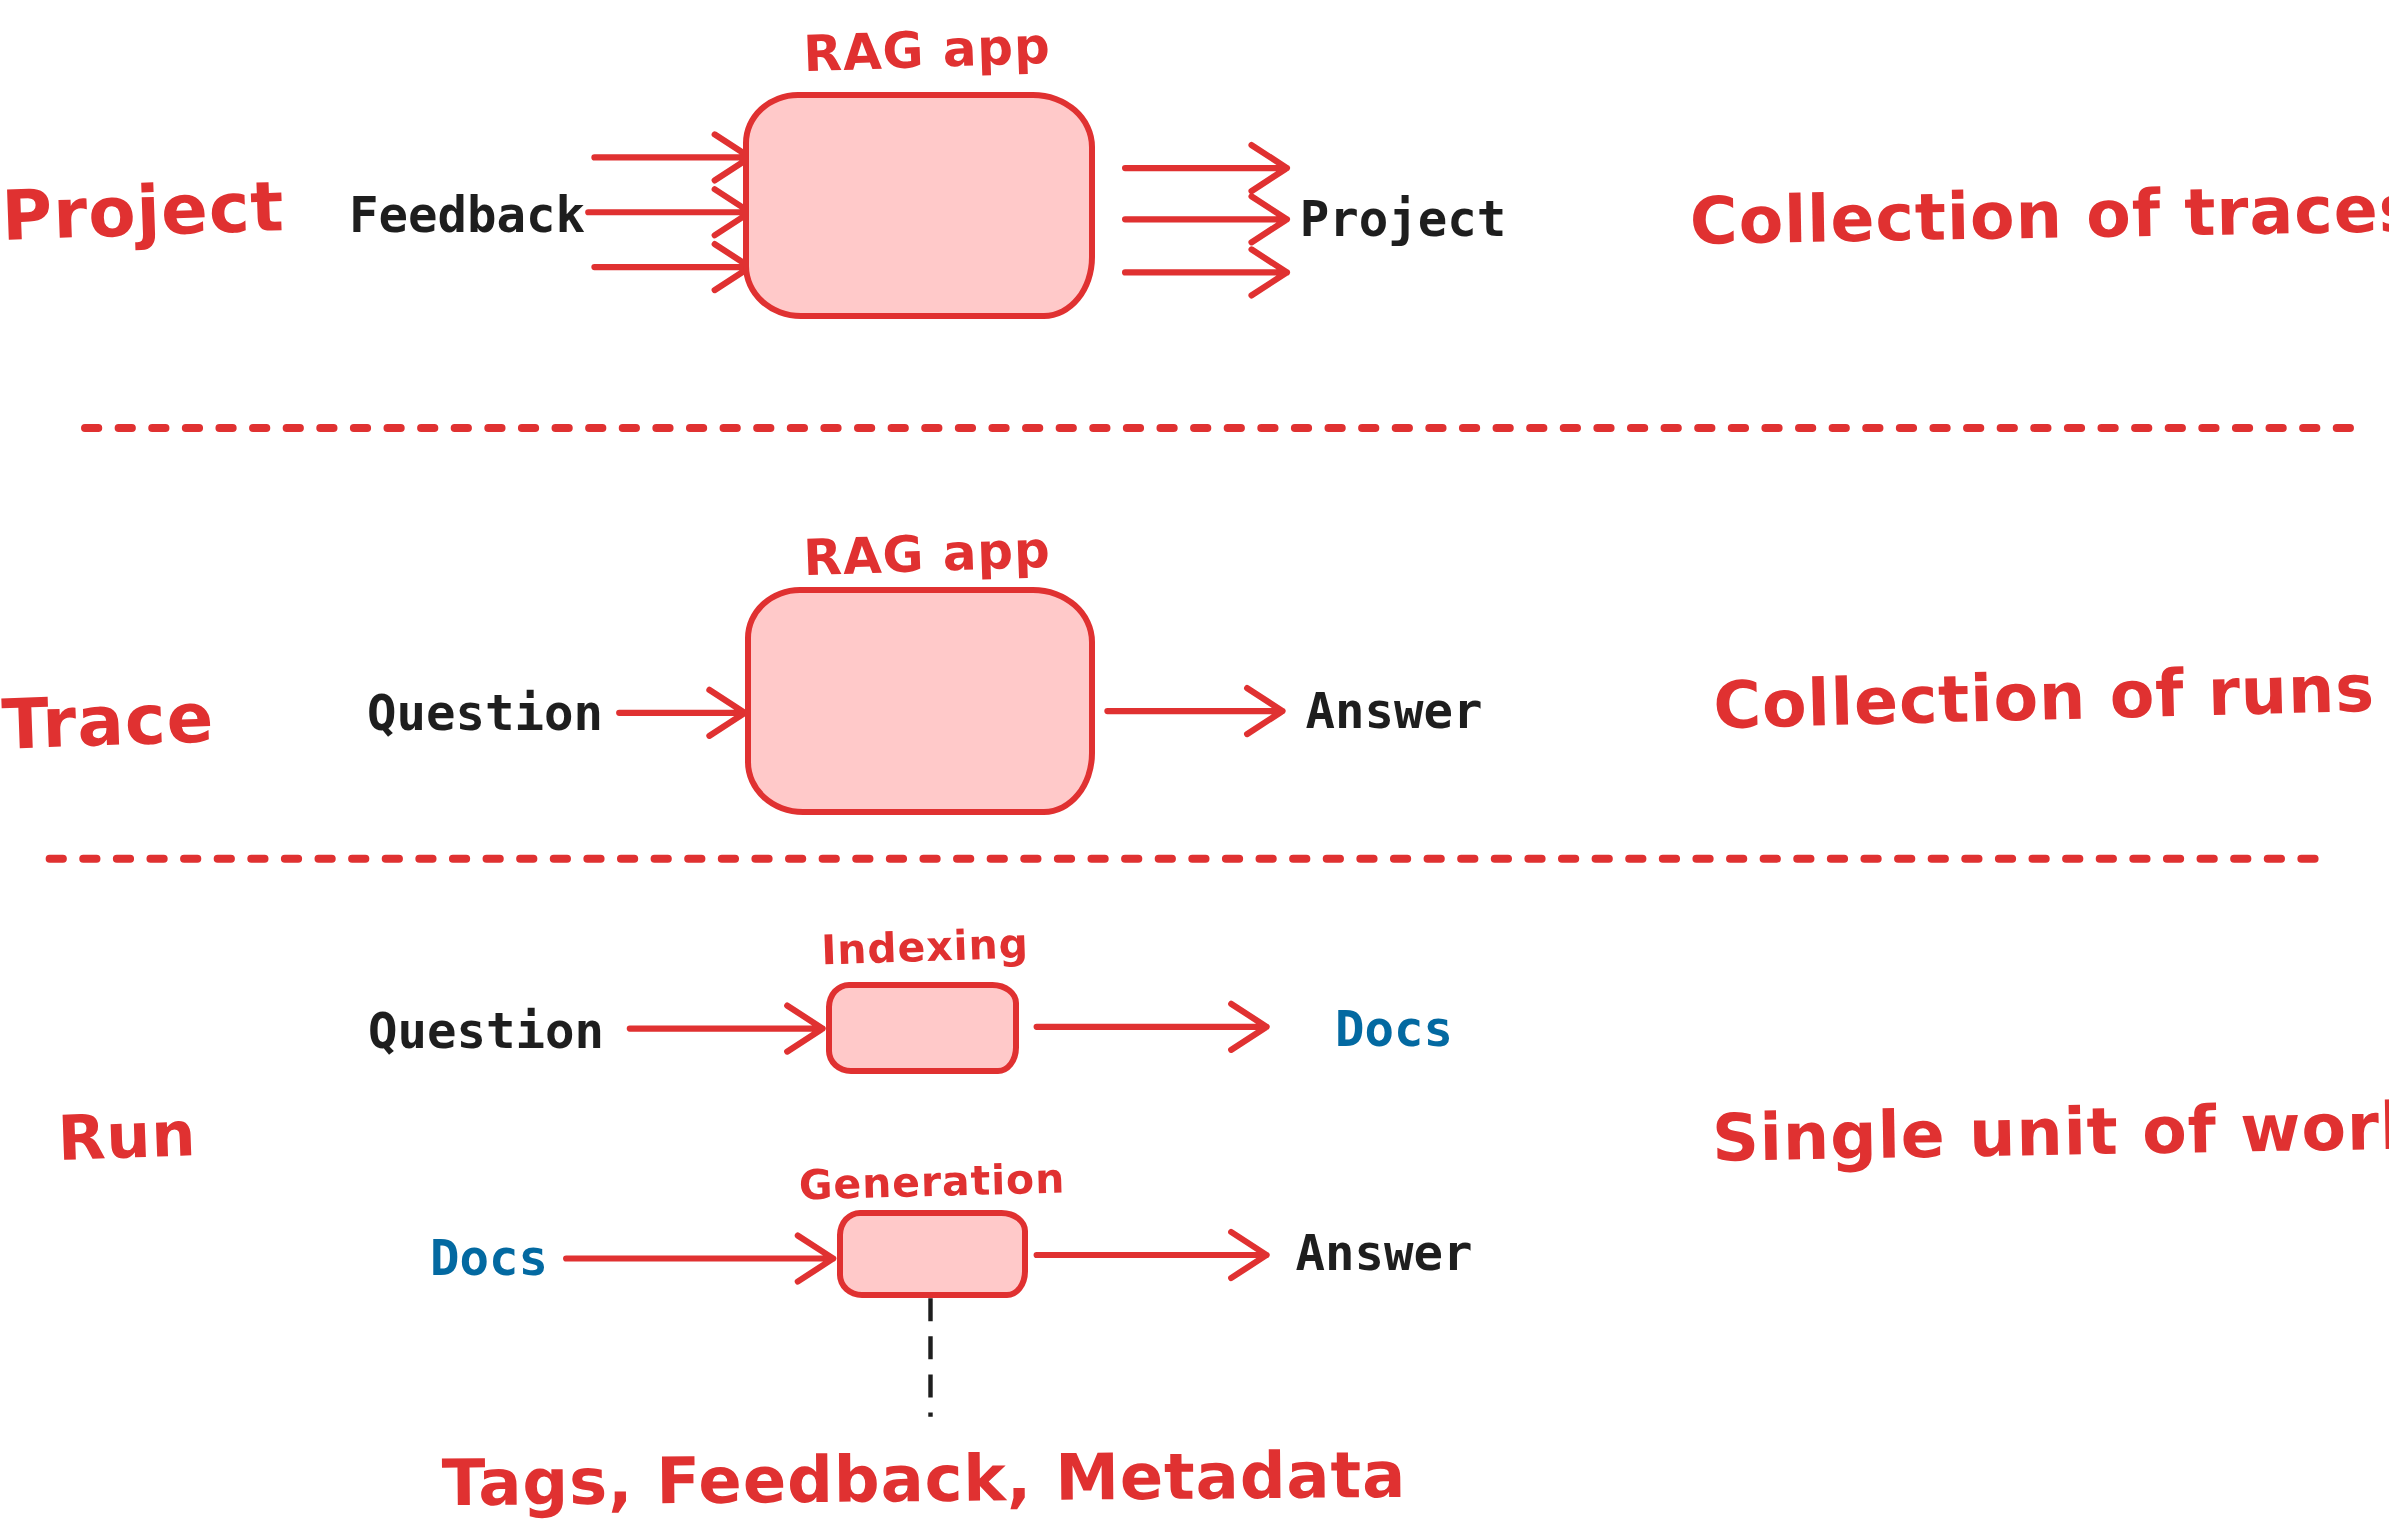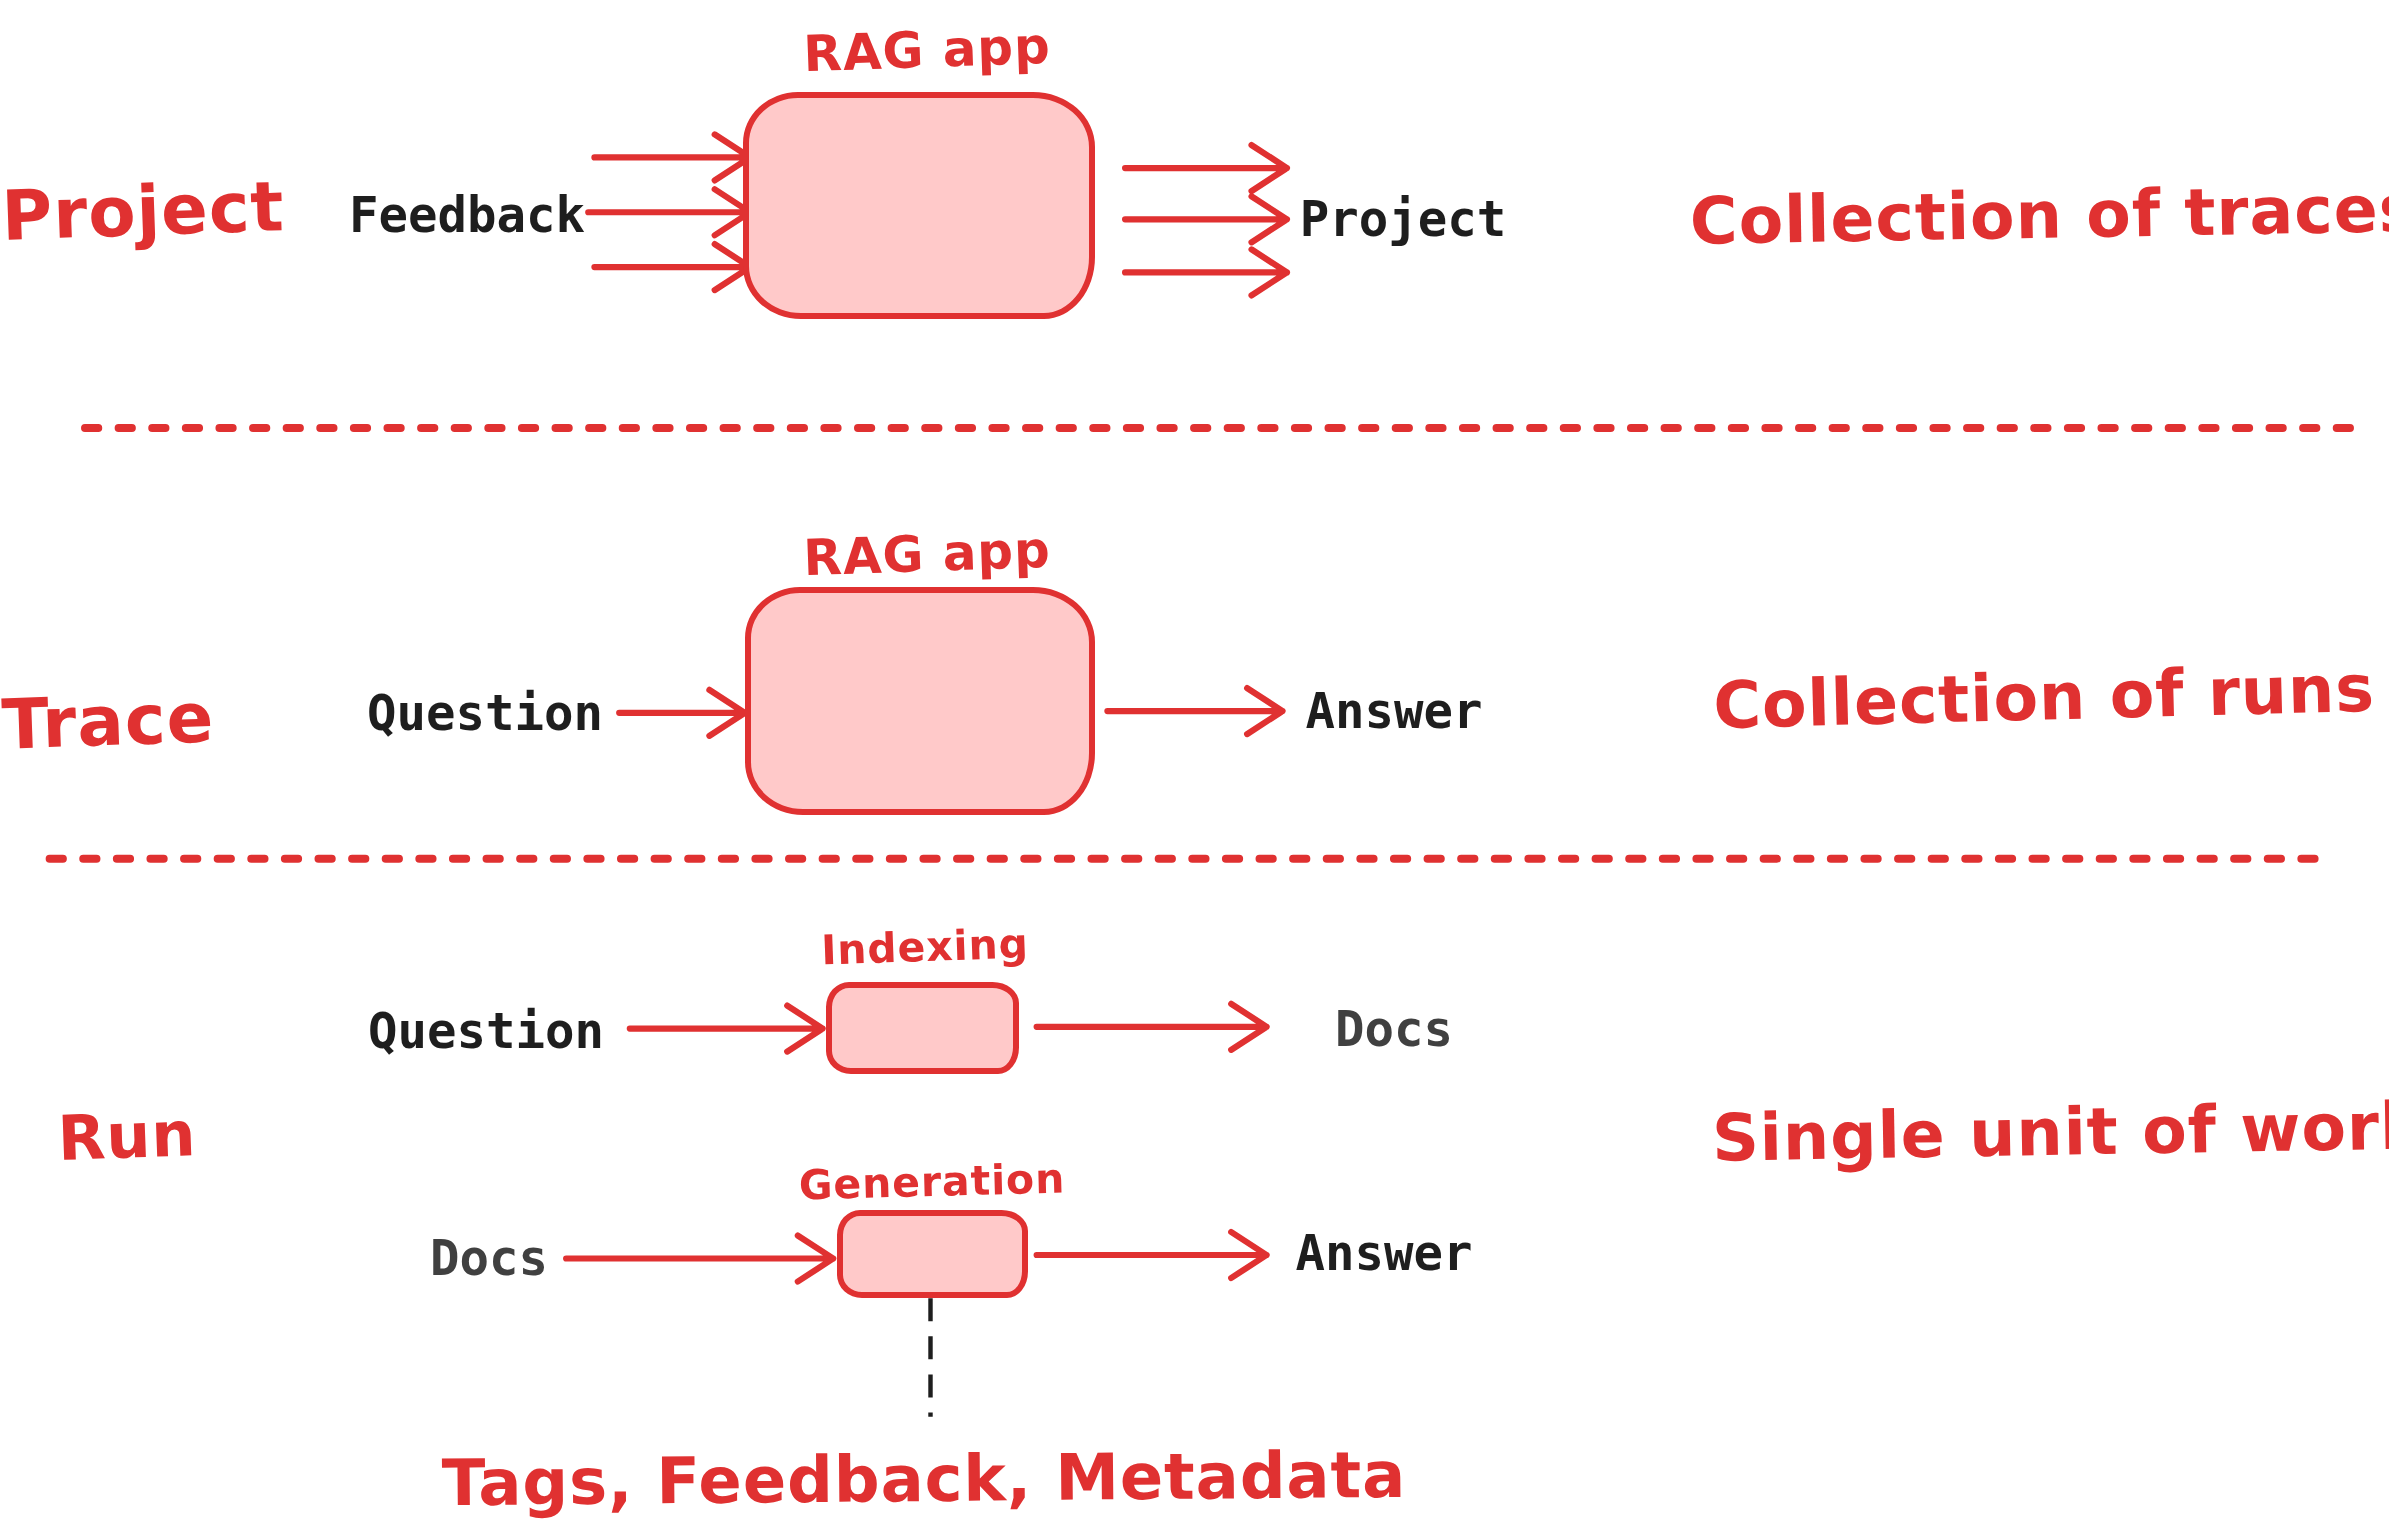--- a/index.html
+++ b/index.html
@@ -24,21 +24,21 @@
   .hand.r05{transform:translate(-50%,-50%) rotate(-0.5deg);}
   .mono{
     position:absolute;
     color:#1E1E1E;
     font-family:"DejaVu Sans Mono","Liberation Mono",monospace;
     font-weight:700;
     font-size:49px;
     white-space:nowrap;
     transform:translate(-50%,-50%);
   }
-  .mono.red{color:#404040;}
+  .mono.red{color:#0369a1;}
   .box{
     position:absolute;
     box-sizing:border-box;
     background:#FFC9C9;
     border:6.2px solid #E03131;
   }
   .box.big{border-radius:55px 62px 51px 58px / 51px 55px 62px 53px;}
   .box.small{border-radius:23px 26.5px 21px 25px / 25px 21px 26.5px 23px;}
   svg.overlay{position:absolute;left:0;top:0;}
   svg.overlay path, svg.overlay line{fill:none;}

